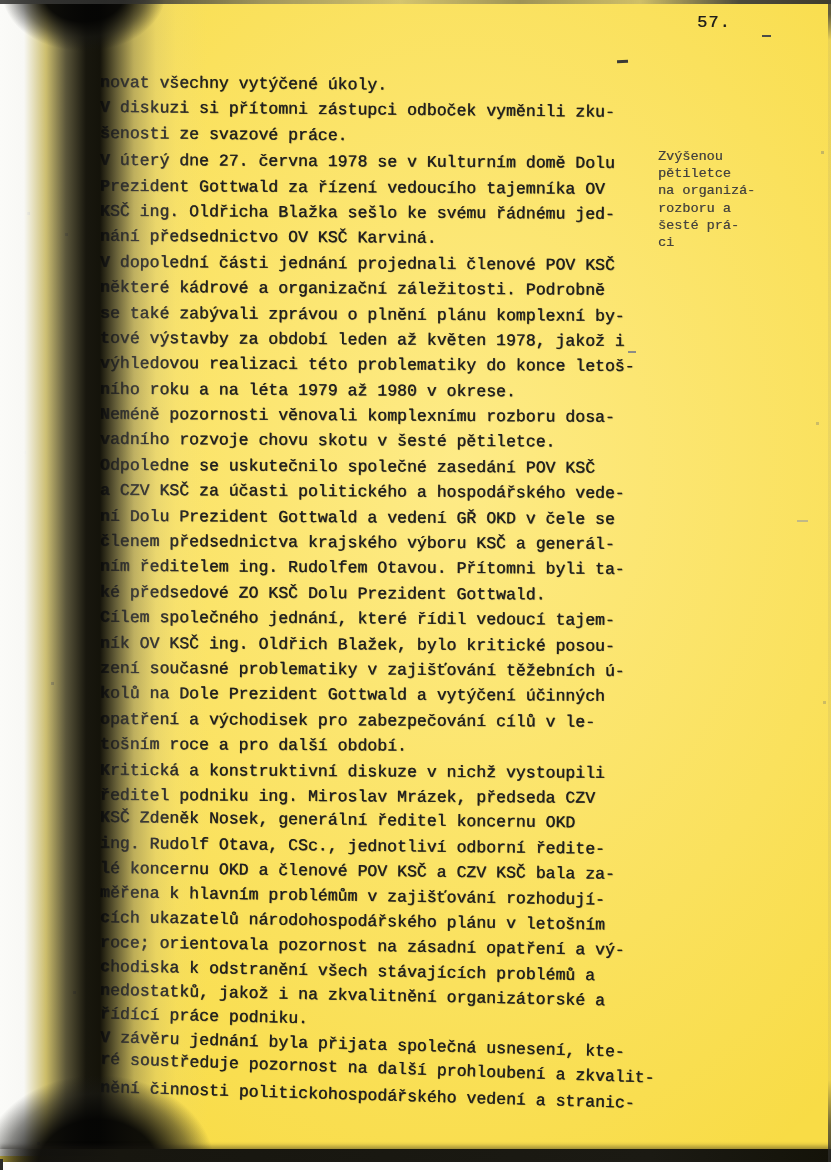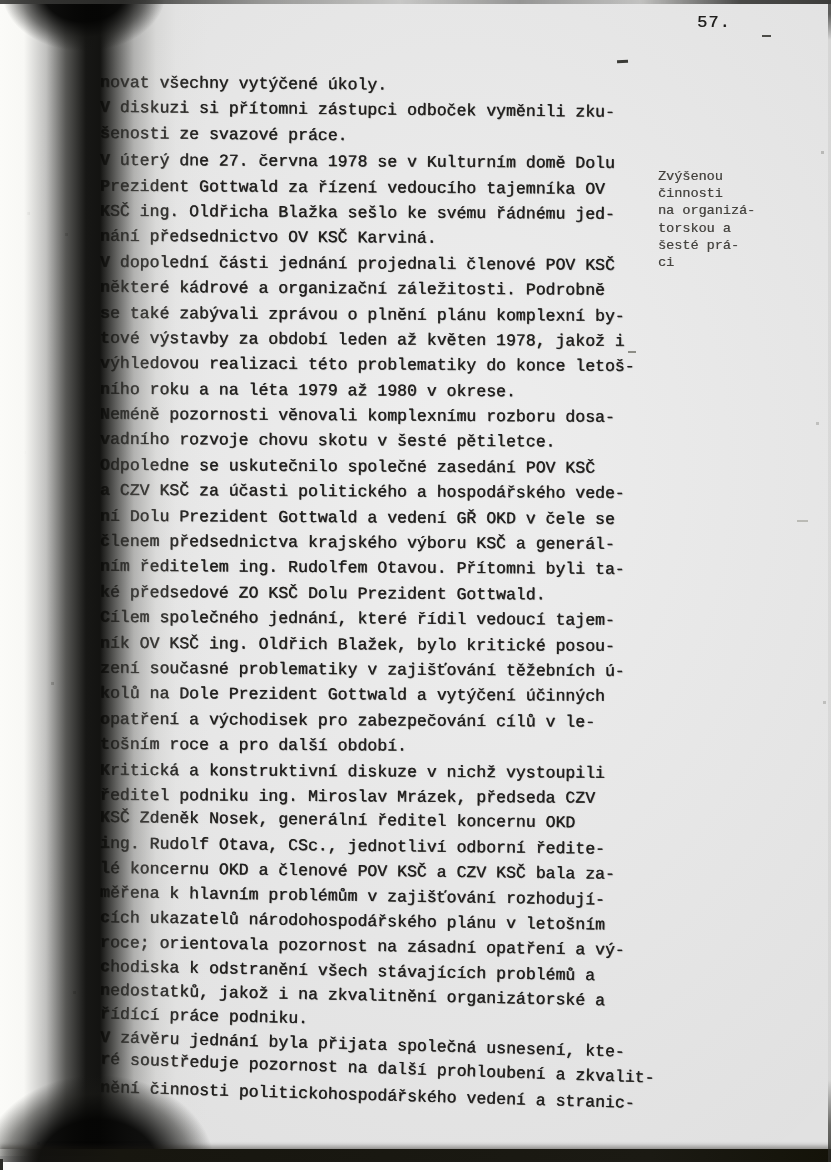--- a/index.html
+++ b/index.html
@@ -1,18 +1,18 @@
 <!DOCTYPE html>
 <html lang="cs"><head>
 <meta charset="utf-8">
 <style>
   html,body{margin:0;padding:0;background:#ffffff;}
   .scan{
     position:relative;width:831px;height:1170px;overflow:hidden;
-    background:#e5e5e5;
+    background:#fde047;
     font-family:"Liberation Mono","DejaVu Sans Mono",monospace;
   }
   
   .paper-tint{position:absolute;inset:0;background:
     radial-gradient(ellipse 600px 800px at 55% 40%, rgba(255,255,255,0.35), rgba(0,0,0,0.02));
     z-index:0;}
   
   .top-edge{
     position:absolute;left:0;top:0;width:831px;height:4px;z-index:6;
     background:linear-gradient(to right,
@@ -79,21 +79,21 @@
   .tline:nth-child(n+30){transform:rotate(.65deg);}
   .tline:nth-child(n+33){transform:rotate(.85deg);}
   .tline:nth-child(36){transform:rotate(1.05deg);}
   .tline:nth-child(37){transform:rotate(1.2deg);}
   .tline:nth-child(38){transform:rotate(1.35deg);}
   .tline:nth-child(39){transform:rotate(1.6deg);}
   .tline:nth-child(40){transform:rotate(1.95deg);}
   .tline:nth-child(41){transform:rotate(1.7deg);}
   
   .margin-note{
-    position:absolute;left:658px;top:168px;z-index:1;
+    position:absolute;left:658px;top:148px;z-index:1;
     font-size:13.5px;line-height:17.2px;color:#44423e;white-space:nowrap;
     text-shadow:.4px .3px .5px rgba(60,58,54,.55);
     filter:blur(.15px);
   }
   
   .stray{position:absolute;z-index:2;background:#3a3a36;}
   .stray.d1{left:617px;top:60px;width:11px;height:2.5px;transform:rotate(-3deg);}
   .stray.d2{left:762px;top:35px;width:9px;height:2px;background:#4c4c48;}
   .stray.d3{left:628px;top:351px;width:8px;height:2px;background:#8d8d86;}
   .stray.d4{left:797px;top:520px;width:11px;height:2px;background:#a3a39b;opacity:.65;}
@@ -162,23 +162,23 @@
       <div class="tline">chodiska k odstranění všech stávajících problémů a</div>
       <div class="tline">nedostatků, jakož i na zkvalitnění organizátorské a</div>
       <div class="tline">řídící práce podniku.</div>
       <div class="tline">V závěru jednání byla přijata společná usnesení, kte-</div>
       <div class="tline">ré soustředuje pozornost na další prohloubení a zkvalit-</div>
       <div class="tline">nění činnosti politickohospodářského vedení a stranic-</div>
     </div>
 
   <div class="margin-note">
       <div class="mline">Zvýšenou</div>
-      <div class="mline">činnosti</div>
+      <div class="mline">pětiletce</div>
       <div class="mline">na organizá-</div>
-      <div class="mline">torskou a</div>
+      <div class="mline">rozboru a</div>
       <div class="mline">šesté prá-</div>
       <div class="mline">ci</div>
     </div>
 
   <div class="stray d1"></div>
   <div class="stray d2"></div>
   <div class="stray d3"></div>
   <div class="stray d4"></div>
   <div class="speckles"></div>
 

